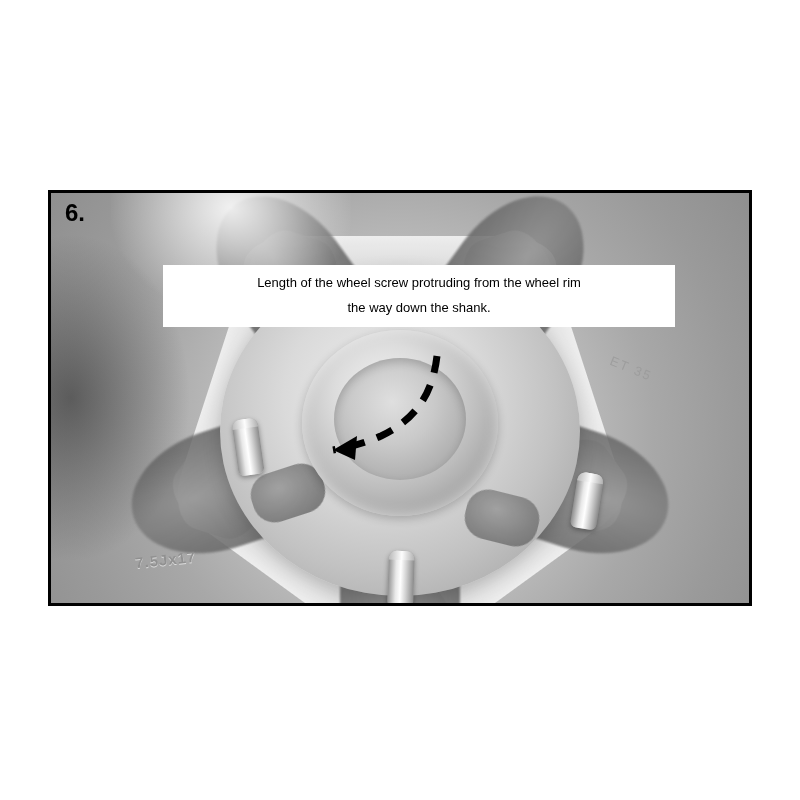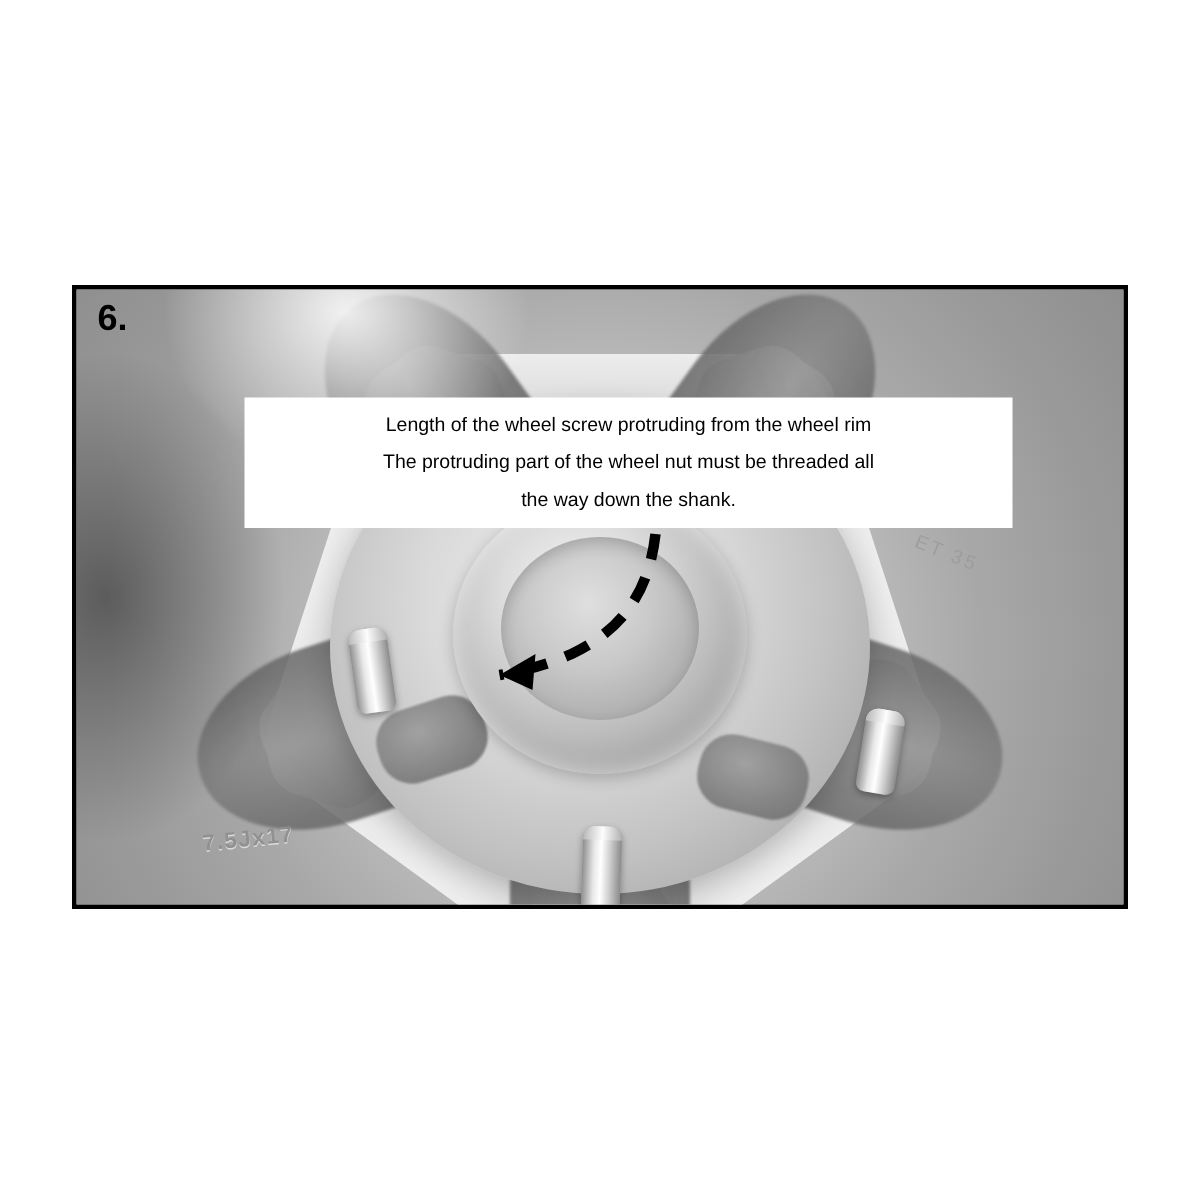--- a/index.html
+++ b/index.html
@@ -273,18 +273,17 @@
 
     <svg id="arrow" viewBox="0 0 210 130">
       <path d="M196 8 C 192 42, 178 70, 140 88 C 122 96, 104 100, 92 102" fill="none" stroke="#000000" stroke-width="7" stroke-dasharray="17 13" stroke-linecap="butt"></path>
       <polygon points="92,102 116,88 114,112" fill="#000000"></polygon>
     </svg>
 
     <div id="step-number">6.</div>
 
     <div id="caption">
       <div>Length of the wheel screw protruding from the wheel rim</div>
-      <div>The protruding part of the wheel nut must be threaded all</div>
       <div>the way down the shank.</div>
     </div>
 
   </div>
 </div>
 
 </body></html>

